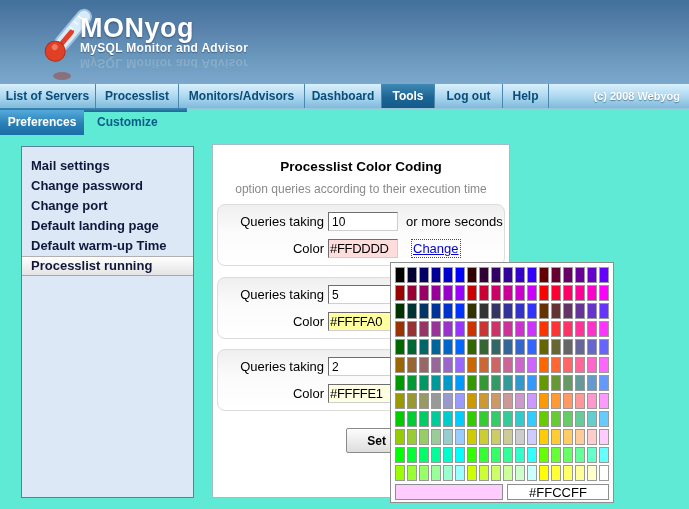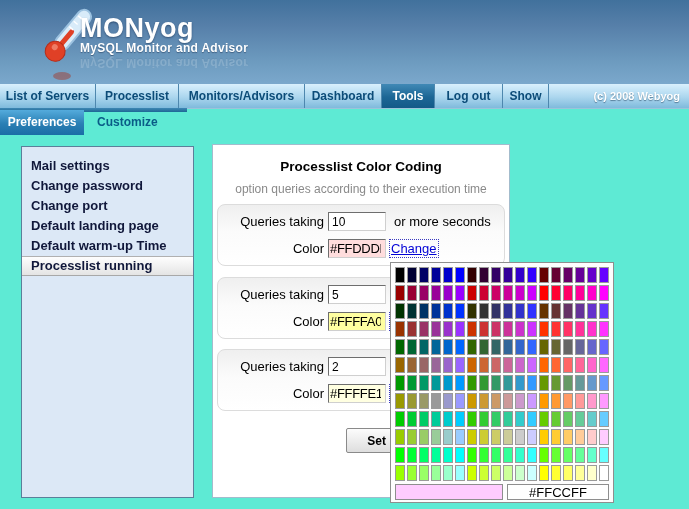--- a/index.html
+++ b/index.html
@@ -46,27 +46,27 @@
   .panel-title{margin:8px;padding-top:6px;text-align:center;font-size:13.5px;font-weight:bold;color:#000;}
   .panel-desc{text-align:center;font-size:12px;color:#8a8a8a;line-height:14px;}
   .panel-desc.first{margin-top:3px;}
   .group{position:absolute;left:4px;width:288px;height:62px;box-sizing:border-box;
          border:1px solid #dcdcdc;border-radius:8px;
          background:linear-gradient(180deg,#efefef 0%,#fbfbfb 45%,#ffffff 100%);}
   .grow{position:absolute;left:0;right:0;display:flex;align-items:center;}
   .grow.r1{top:7px;}
   .grow.r2{top:34px;}
   .glabel{width:106px;text-align:right;font-size:13px;color:#000;margin-right:4px;flex:none;}
-  .num-input,.color-input{box-sizing:border-box;width:58px;height:19px;flex:none;
+  .num-input,.color-input{box-sizing:border-box;width:70px;height:19px;flex:none;
          border:1px solid;border-color:#6e6e6e #cfcfcf #cfcfcf #6e6e6e;
          font-family:"Liberation Sans","DejaVu Sans",sans-serif;padding:0 4px 0 3px;}
   .num-input{font-size:12px;background:#fff;}
   .color-input{font-size:13px;padding-left:1px;letter-spacing:-0.3px;overflow:hidden;}
   .gsuffix{font-size:13px;color:#000;margin-left:8px;}
-  .change-link{font-size:13px;color:#0202d6;text-decoration:underline;margin-left:5px;
+  .change-link{font-size:13px;color:#0202d6;text-decoration:underline;margin-left:15px;
                outline:1px dotted #3a3ac0;outline-offset:1px;cursor:pointer;}
   .set-defaults{position:absolute;left:133px;top:283px;width:112px;height:25px;
         background:linear-gradient(180deg,#fcfcfc,#dedede);border:1px solid #8a8a8a;border-radius:2px;
         font-family:"Liberation Sans","DejaVu Sans",sans-serif;font-size:12px;font-weight:bold;color:#000;}
   
   .picker{position:absolute;left:390px;top:262px;width:224px;height:241px;box-sizing:border-box;
           background:#fdfdfd;border:1px solid #8e8e8e;padding:4px;z-index:20;}
   .palette{display:grid;grid-template-columns:repeat(18,1fr);grid-auto-rows:16px;gap:2px;}
   .swatch{box-sizing:border-box;border:1px solid #9a9a9a;cursor:pointer;}
   .picker-footer{display:flex;margin-top:3px;gap:4px;}
@@ -101,21 +101,21 @@
     </div>
   </header>
 
   <nav class="nav" id="navbar">
       <div class="nav-tab" style="width: 95px;">List of Servers</div>
       <div class="nav-tab" style="width: 82px;">Processlist</div>
       <div class="nav-tab" style="width: 125px;">Monitors/Advisors</div>
       <div class="nav-tab" style="width: 76px;">Dashboard</div>
       <div class="nav-tab active" style="width: 52px;">Tools</div>
       <div class="nav-tab" style="width: 67px;">Log out</div>
-      <div class="nav-tab" style="width: 45px;">Show</div>
+      <div class="nav-tab" style="width: 45px;">Help</div>
       <div class="nav-copy">(c) 2008 Webyog</div>
     </nav>
 
   <div class="subnav-strip"></div>
   <div class="subnav" id="subnav">
       <div class="subnav-tab active" style="margin-left: 0px;">Preferences</div>
       <div class="subnav-tab plain" style="margin-left: 13px;">Customize</div>
     </div>
 
   <aside class="sidebar" id="sidebar">

